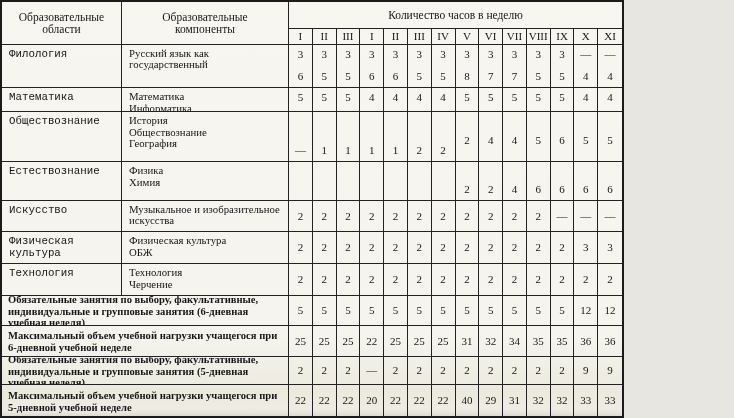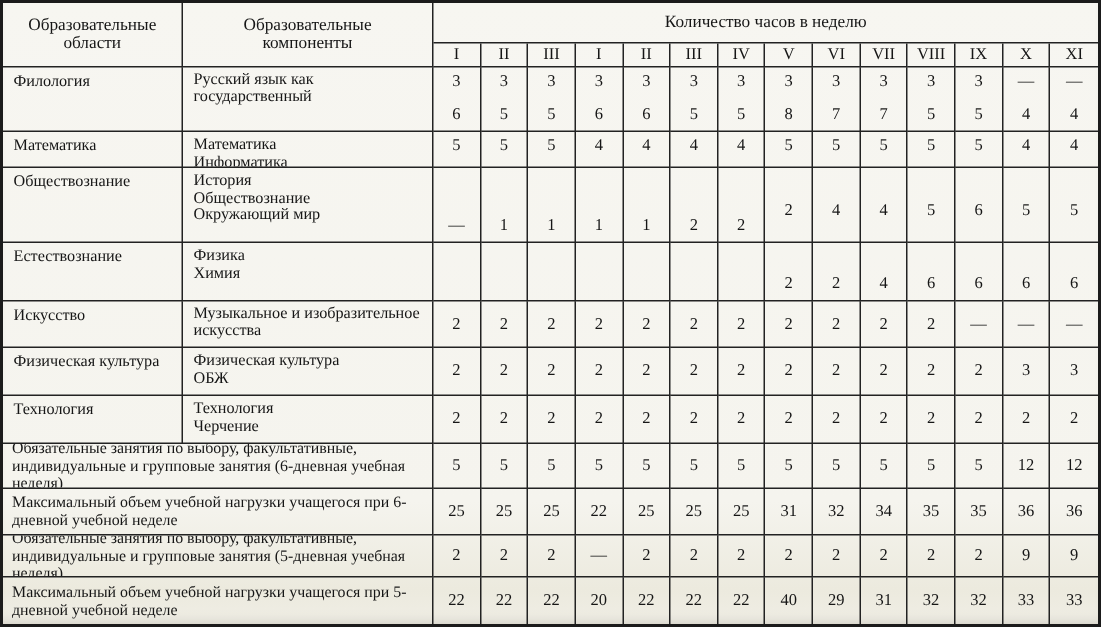--- a/index.html
+++ b/index.html
@@ -1,48 +1,48 @@
 <!DOCTYPE html>
 <html><head>
 <meta charset="utf-8">
 <style>
   html,body{margin:0;padding:0;background:#e8e6e0;}
   .page{
-    width:734px;height:418px;position:relative;box-sizing:border-box;
+    width:624px;height:418px;position:relative;box-sizing:border-box;
     background:linear-gradient(to bottom,#f7f6f1 0%,#f5f4ee 80%,#eceade 94%,#f0eee6 100%);
     font-family:"Liberation Serif","DejaVu Serif",serif;
     color:#161616;
     box-shadow:inset 0 -7px 10px -7px rgba(110,104,88,.45);
   }
   .tbl{
     position:absolute;inset:0;box-sizing:border-box;
     border:2px solid #1b1b1b;
     display:grid;
     grid-template-columns:120px 167px repeat(14,1fr);
     grid-template-rows:27px 16px 43px 24px 50px 39px 31px 32px 32px 30px 31px 28px 31px;
   }
   .c{border-right:1px solid #222;border-bottom:1px solid #222;overflow:hidden;box-sizing:border-box;}
   .c.last{border-right:none;}
   .c.bot{border-bottom:none;}
   .hc{display:flex;align-items:center;justify-content:center;text-align:center;font-size:11.5px;line-height:12.5px;}
   .h-area{grid-column:1;grid-row:1 / span 2;padding:0 8px;}
   .h-comp{grid-column:2;grid-row:1 / span 2;padding:16px 14px;}
   .h-hours{grid-column:3 / span 14;grid-row:1;border-right:none;}
   .grade{font-size:11px;}
-  .area{font-size:10.8px;line-height:11.5px;padding:4px 12px 0 7px;}
+  .area{font-size:10.8px;line-height:11.5px;padding:4px 12px 0 7px;font-family:Liberation Mono, monospace;}
   .comp{padding:3px 2px 0 7px;}
   .comp-line{font-size:10.8px;line-height:10.6px;padding-bottom:1px;}
   .val{display:flex;justify-content:center;}
   .num{font-size:11px;line-height:11px;}
   .v-split{flex-direction:column;align-items:center;justify-content:space-between;padding:4px 0 5px;}
   .v-top{align-items:flex-start;padding-top:4px;}
   .v-bottom{align-items:flex-end;padding-bottom:5px;}
   .v-bottom.raised{padding-bottom:15px;}
   .v-center{align-items:center;}
-  .slabel{grid-column:1 / span 2;font-size:10.6px;line-height:11.8px;padding:2px 4px 0 6px;display:flex;flex-direction:column;justify-content:center;}
+  .slabel{grid-column:1 / span 2;font-size:10.6px;line-height:11.8px;padding:2px 4px 0 6px;display:flex;flex-direction:column;justify-content:center;font-weight:bold;}
 </style>
 </head>
 <body>
 
 <div class="page">
   <div class="tbl">
     <div class="c hc h-area">Образовательные области</div>
     <div class="c hc h-comp">Образовательные компоненты</div>
     <div class="c hc h-hours">Количество часов в неделю</div>
     <div id="grades" style="display:contents"><div class="c hc grade" style="grid-area: 2 / 3;">I</div><div class="c hc grade" style="grid-area: 2 / 4;">II</div><div class="c hc grade" style="grid-area: 2 / 5;">III</div><div class="c hc grade" style="grid-area: 2 / 6;">I</div><div class="c hc grade" style="grid-area: 2 / 7;">II</div><div class="c hc grade" style="grid-area: 2 / 8;">III</div><div class="c hc grade" style="grid-area: 2 / 9;">IV</div><div class="c hc grade" style="grid-area: 2 / 10;">V</div><div class="c hc grade" style="grid-area: 2 / 11;">VI</div><div class="c hc grade" style="grid-area: 2 / 12;">VII</div><div class="c hc grade" style="grid-area: 2 / 13;">VIII</div><div class="c hc grade" style="grid-area: 2 / 14;">IX</div><div class="c hc grade" style="grid-area: 2 / 15;">X</div><div class="c hc grade last" style="grid-area: 2 / 16;">XI</div></div>
@@ -117,21 +117,21 @@
             <div class="num">5</div>
           </div><div class="c val v-top">
             <div class="num">5</div>
           </div><div class="c val v-top">
             <div class="num">4</div>
           </div><div class="c val last v-top">
             <div class="num">4</div>
           </div></div><div class="" style="display: contents;"><div class="c area">Обществознание</div><div class="c comp">
             <div class="comp-line">История</div>
             <div class="comp-line">Обществознание</div>
-            <div class="comp-line">Окружающий мир</div>
+            <div class="comp-line">География</div>
           </div><div class="c val v-bottom">
             <div class="num">—</div>
           </div><div class="c val v-bottom">
             <div class="num">1</div>
           </div><div class="c val v-bottom">
             <div class="num">1</div>
           </div><div class="c val v-bottom">
             <div class="num">1</div>
           </div><div class="c val v-bottom">
             <div class="num">1</div>

